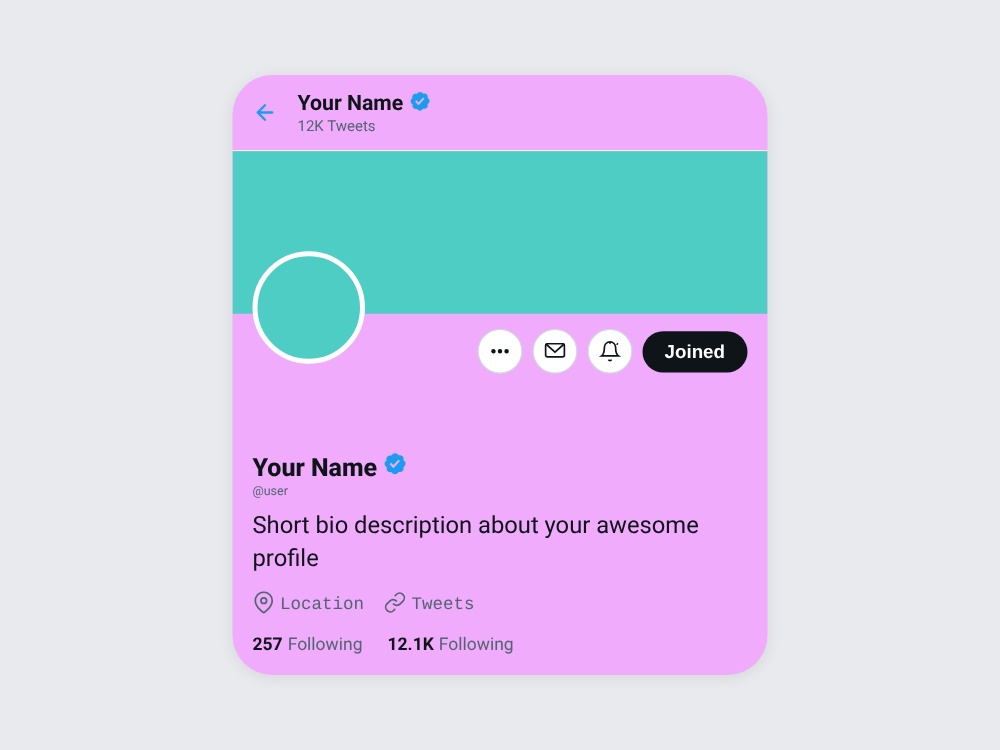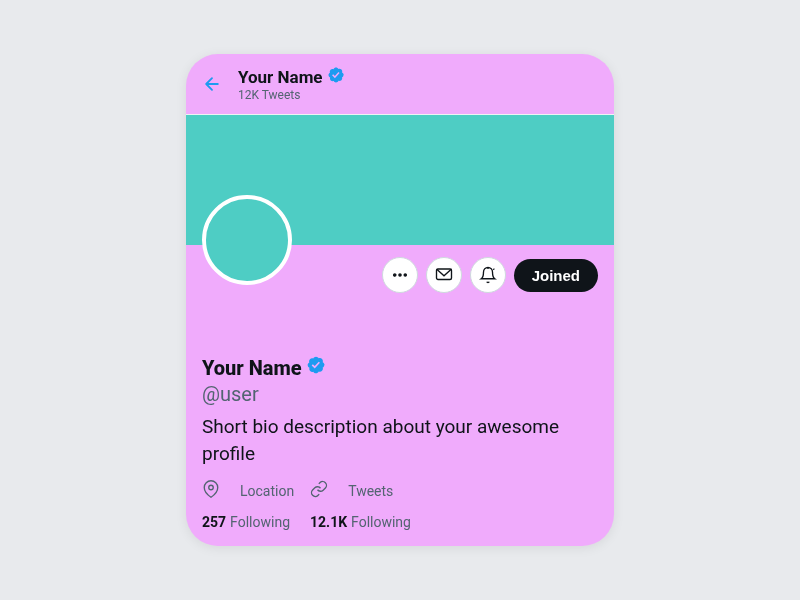--- a/index.html
+++ b/index.html
@@ -106,43 +106,44 @@
     .profile-name {
       font-size: 20px;
       font-weight: 800;
       color: #0f1419;
       display: flex;
       align-items: center;
       gap: 4px;
       margin-bottom: 2px;
     }
     .profile-handle {
-      font-size: 20px;
+      font-size: 10px;
       color: #536471;
       margin-bottom: 8px;
     }
     .profile-bio {
       font-size: 19px;
       color: #0f1419;
       margin-bottom: 12px;
       line-height: 1.4;
     }
     .profile-meta {
       display: flex;
       align-items: center;
       gap: 16px;
       margin-bottom: 12px;
       flex-wrap: wrap;
     }
     .meta-item {
       display: flex;
       align-items: center;
-      gap: 20px;
+      gap: 4px;
       font-size: 14px;
       color: #536471;
+      font-family: Liberation Mono, monospace;
     }
     .meta-icon {
       font-size: 15px;
     }
     .profile-stats {
       display: flex;
       gap: 20px;
       margin-bottom: 16px;
     }
     .stat {

